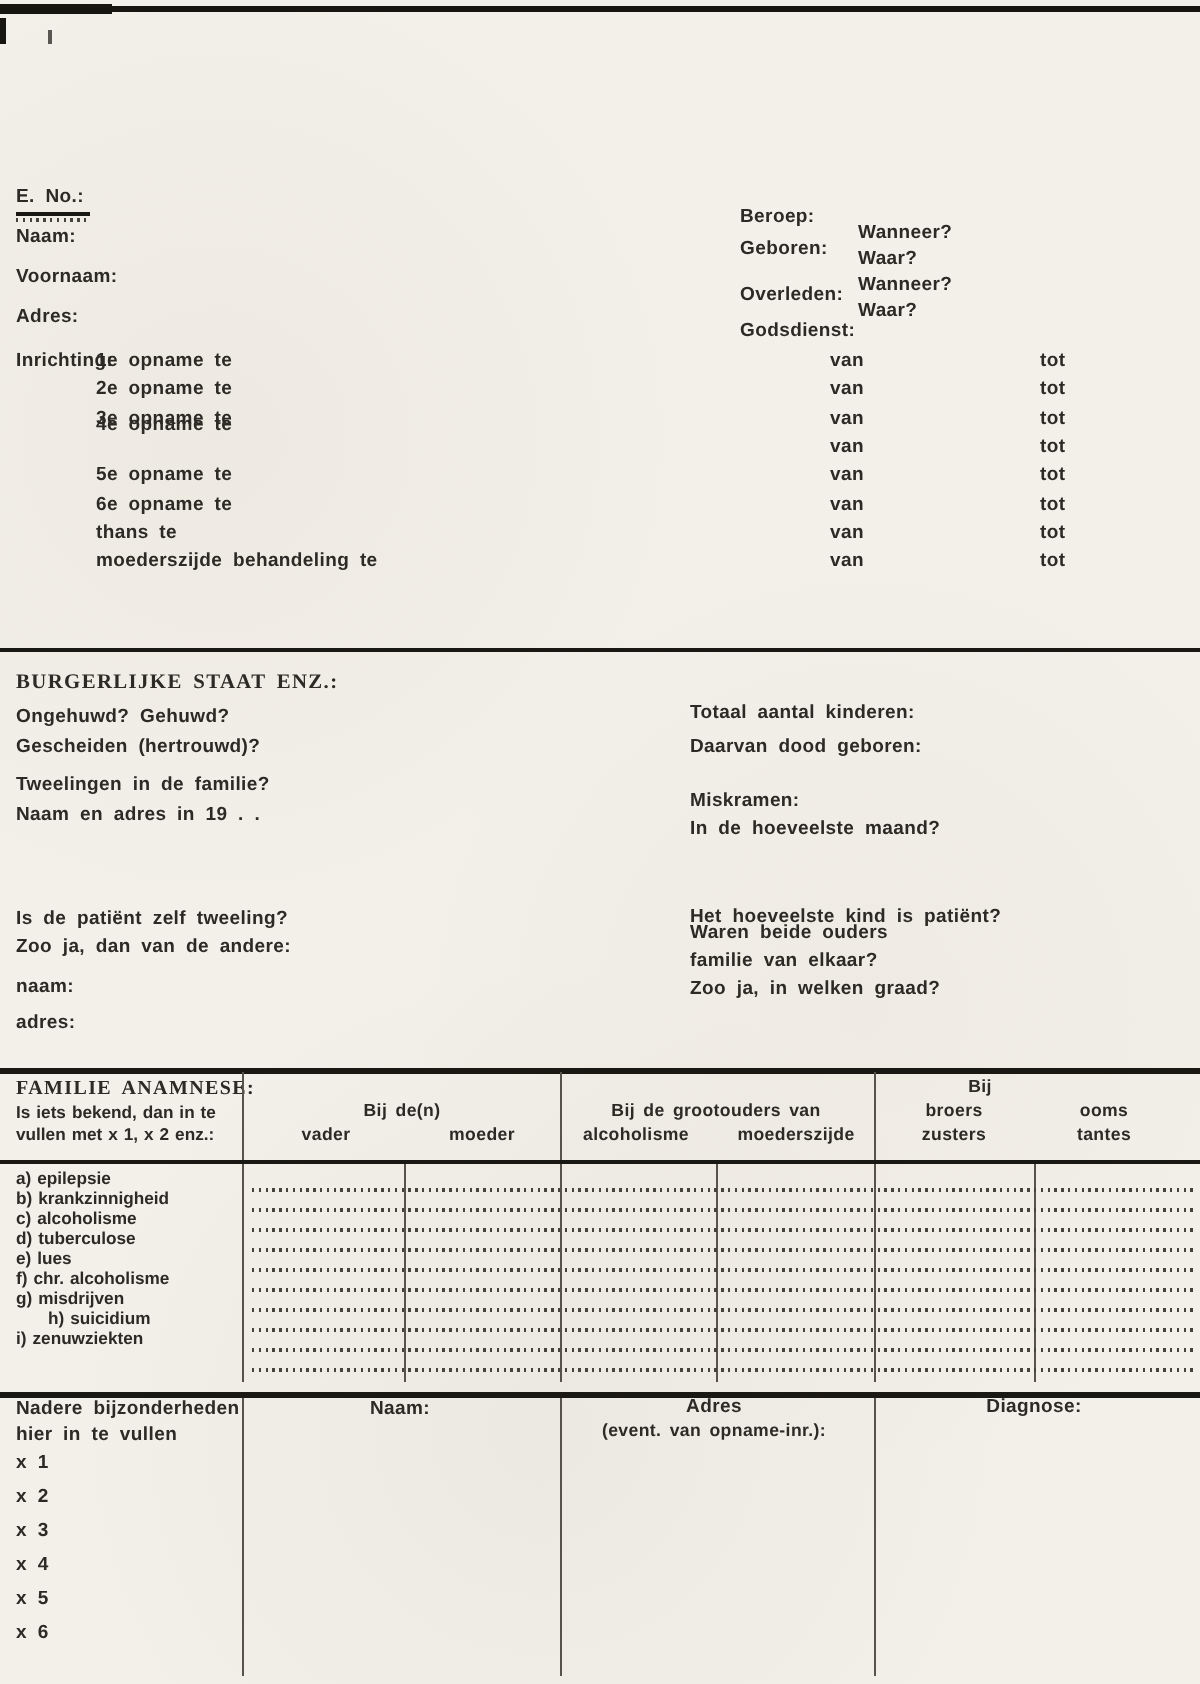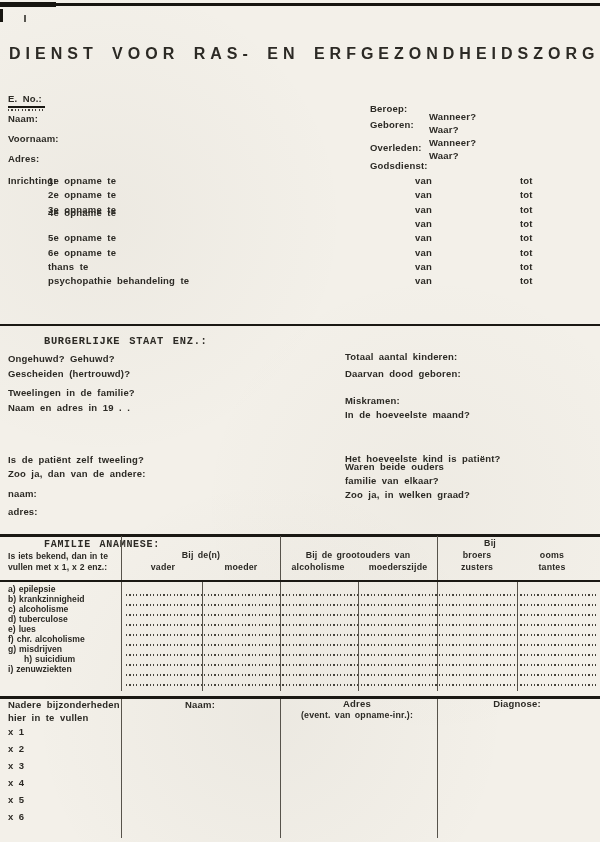--- a/index.html
+++ b/index.html
@@ -11,40 +11,39 @@
       radial-gradient(circle at 72% 60%, rgba(120,110,90,0.04), transparent 35%),
       radial-gradient(circle at 45% 85%, rgba(100,95,80,0.05), transparent 30%);
     font-family:"Liberation Sans", sans-serif;
     color:#2c2a25;
   }
   .t{position:absolute;white-space:nowrap;font-weight:bold;font-size:9.5px;
      letter-spacing:0.2px;word-spacing:2.5px;line-height:1.1;}
   .small{font-size:8.8px;word-spacing:1.5px;}
   .tiny{font-size:8.6px;word-spacing:0.6px;letter-spacing:0;}
   .c{transform:translateX(-50%);}
-  .serifh{font-family:Liberation Mono, monospace;font-size:10.4px;
-     letter-spacing:0.7px;word-spacing:2px;margin-left:36px;}
+  .serifh{font-family:Liberation Serif, serif;font-size:10.4px;
+     letter-spacing:0.7px;word-spacing:2px;}
   .title{font-size:16px;letter-spacing:5px;word-spacing:5px;}
   .vl{position:absolute;width:1px;background:#57534b;}
   .hl{position:absolute;background:#1a1813;}
   .dot{position:absolute;height:1.5px;
      background:repeating-linear-gradient(90deg,#46433c 0 1.2px,transparent 1.2px 3.4px);}
   .mark{position:absolute;background:#171510;}
 </style>
 </head>
 <body>
 
 <div class="page">
 
   <div class="mark" style="left:0;top:3px;width:600px;height:3px;"></div>
   <div class="mark" style="left:0;top:2px;width:56px;height:5px;"></div>
   <div class="mark" style="left:0;top:9px;width:3px;height:13px;"></div>
   <div class="mark" style="left:24px;top:15px;width:2px;height:7px;opacity:.7;"></div>
 
-  <div class="t title" style="left:9px;top:45px;">DIENST VOOR RAS- EN ERFGEZONDHEIDSZORG</div>
 
   <div class="t" style="left:8px;top:94px;">E. No.:</div>
   <div class="hl" style="left:8px;top:106px;width:37px;height:1.5px;"></div>
   <div class="dot" style="left:8px;top:109px;width:37px;"></div>
 
   <div class="t" style="left:8px;top:114px;">Naam:</div>
   <div class="t" style="left:8px;top:134px;">Voornaam:</div>
   <div class="t" style="left:8px;top:154px;">Adres:</div>
 
   <div class="t" style="left:370px;top:104px;">Beroep:</div>
@@ -57,21 +56,21 @@
   <div class="t" style="left:370px;top:161px;">Godsdienst:</div>
 
   <div class="t" style="left:8px;top:176px;">Inrichting:</div>
   <div class="t" style="left:48px;top:176px;">1e opname te</div>
   <div class="t" style="left:48px;top:190px;">2e opname te</div>
   <div class="t" style="left:48px;top:205px;">3e opname te</div>
   <div class="t" style="left:48px;top:208px;">4e opname te</div>
   <div class="t" style="left:48px;top:233px;">5e opname te</div>
   <div class="t" style="left:48px;top:248px;">6e opname te</div>
   <div class="t" style="left:48px;top:262px;">thans te</div>
-  <div class="t" style="left:48px;top:276px;">psychopathie behandeling te</div>
+  <div class="t" style="left:48px;top:276px;">moederszijde behandeling te</div>
 
   <div class="t" style="left:415px;top:176px;">van</div>
   <div class="t" style="left:520px;top:176px;">tot</div>
   <div class="t" style="left:415px;top:190px;">van</div>
   <div class="t" style="left:520px;top:190px;">tot</div>
   <div class="t" style="left:415px;top:205px;">van</div>
   <div class="t" style="left:520px;top:205px;">tot</div>
   <div class="t" style="left:415px;top:219px;">van</div>
   <div class="t" style="left:520px;top:219px;">tot</div>
   <div class="t" style="left:415px;top:233px;">van</div>

